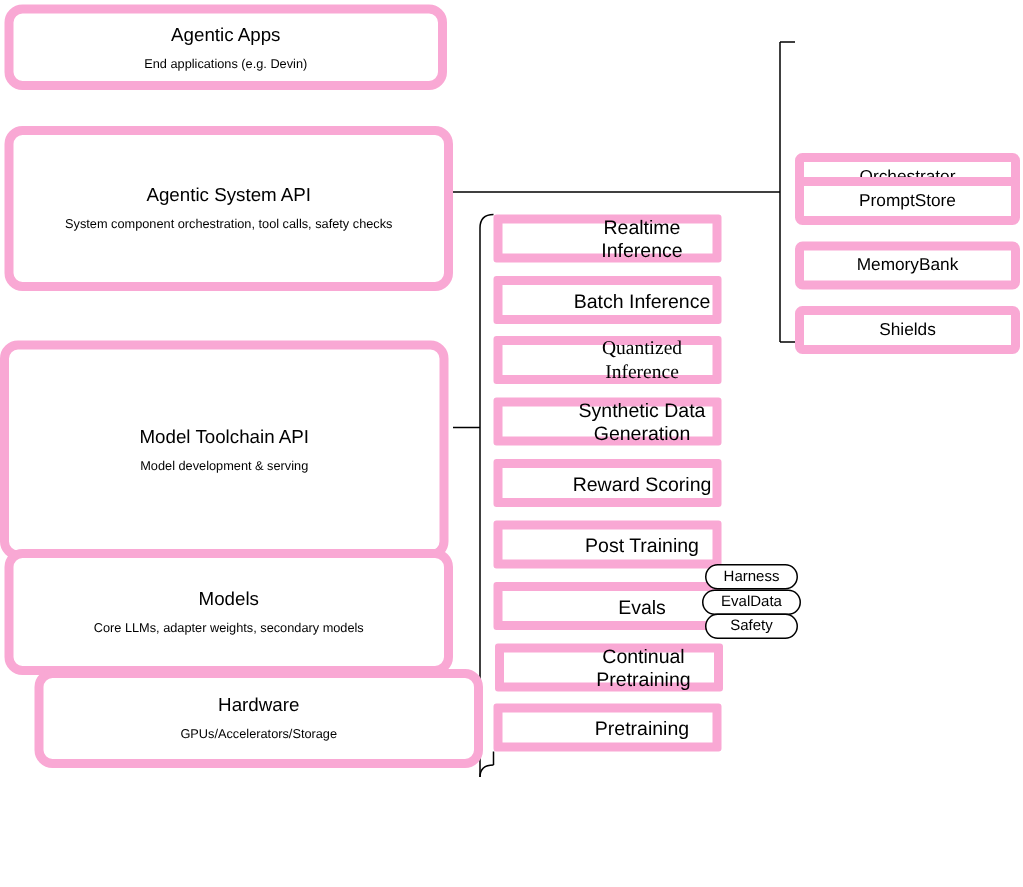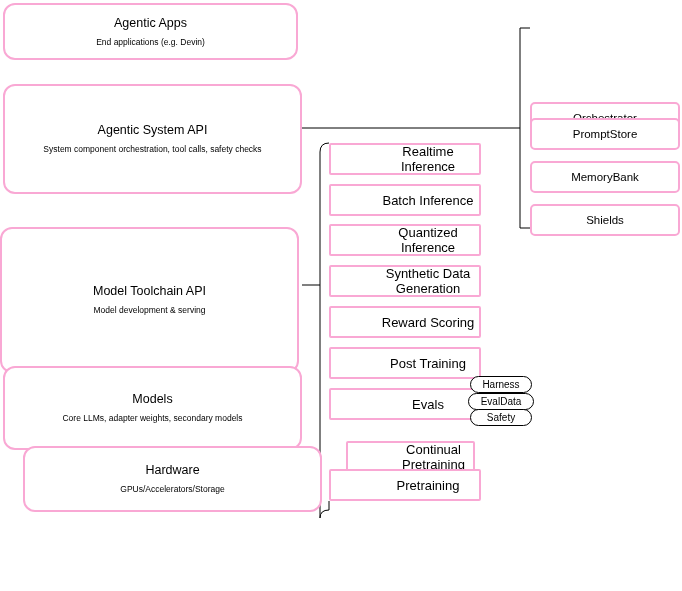--- a/index.html
+++ b/index.html
@@ -14,21 +14,21 @@
   #canvas {
     position: relative;
     width: 682px;
     height: 591px;
     overflow: hidden;
     background: #ffffff;
   }
   .box {
     position: absolute;
     box-sizing: border-box;
-    border: 2px solid #f9a8d4;
+    border: 6px solid #f9a8d4;
     background: #ffffff;
     display: flex;
     flex-direction: column;
     align-items: center;
     justify-content: center;
     text-align: center;
   }
   .stack-box {
     border-radius: 12px;
   }
@@ -117,36 +117,36 @@
     <div class="stack-sub">GPUs/Accelerators/Storage</div>
   </div>
 
 
   <div class="box api-box" style="left:329px; top:143px; width:152px; height:32px;">
     <span>Realtime Inference</span>
   </div>
   <div class="box api-box" style="left:329px; top:184px; width:152px; height:32px;">
     <span>Batch Inference</span>
   </div>
-  <div class="box api-box" style="left:329px; top:224px; width:152px; height:32px;">
+  <div class="box api-box" style="left:329px; top:224px; width:152px; height:32px;font-family:Liberation Serif, serif;">
     <span>Quantized Inference</span>
   </div>
   <div class="box api-box" style="left:329px; top:265px; width:152px; height:32px;">
     <span>Synthetic Data Generation</span>
   </div>
   <div class="box api-box" style="left:329px; top:306px; width:152px; height:32px;">
     <span>Reward Scoring</span>
   </div>
   <div class="box api-box" style="left:329px; top:347px; width:152px; height:32px;">
     <span>Post Training</span>
   </div>
   <div class="box api-box" style="left:329px; top:388px; width:152px; height:32px;">
     <span>Evals</span>
   </div>
-  <div class="box api-box" style="left:346px; top:429px; width:129px; height:32px;margin-top:12px;">
+  <div class="box api-box" style="left:330px; top:429px; width:152px; height:32px;">
     <span>Continual Pretraining</span>
   </div>
   <div class="box api-box" style="left:329px; top:469px; width:152px; height:32px;">
     <span>Pretraining</span>
   </div>
 
   <div class="box right-box" style="left:530px; top:74px; width:150px; height:32px;margin-top:28px;">
     <span>Orchestrator</span>
   </div>
   <div class="box right-box" style="left:530px; top:118px; width:150px; height:32px;">

